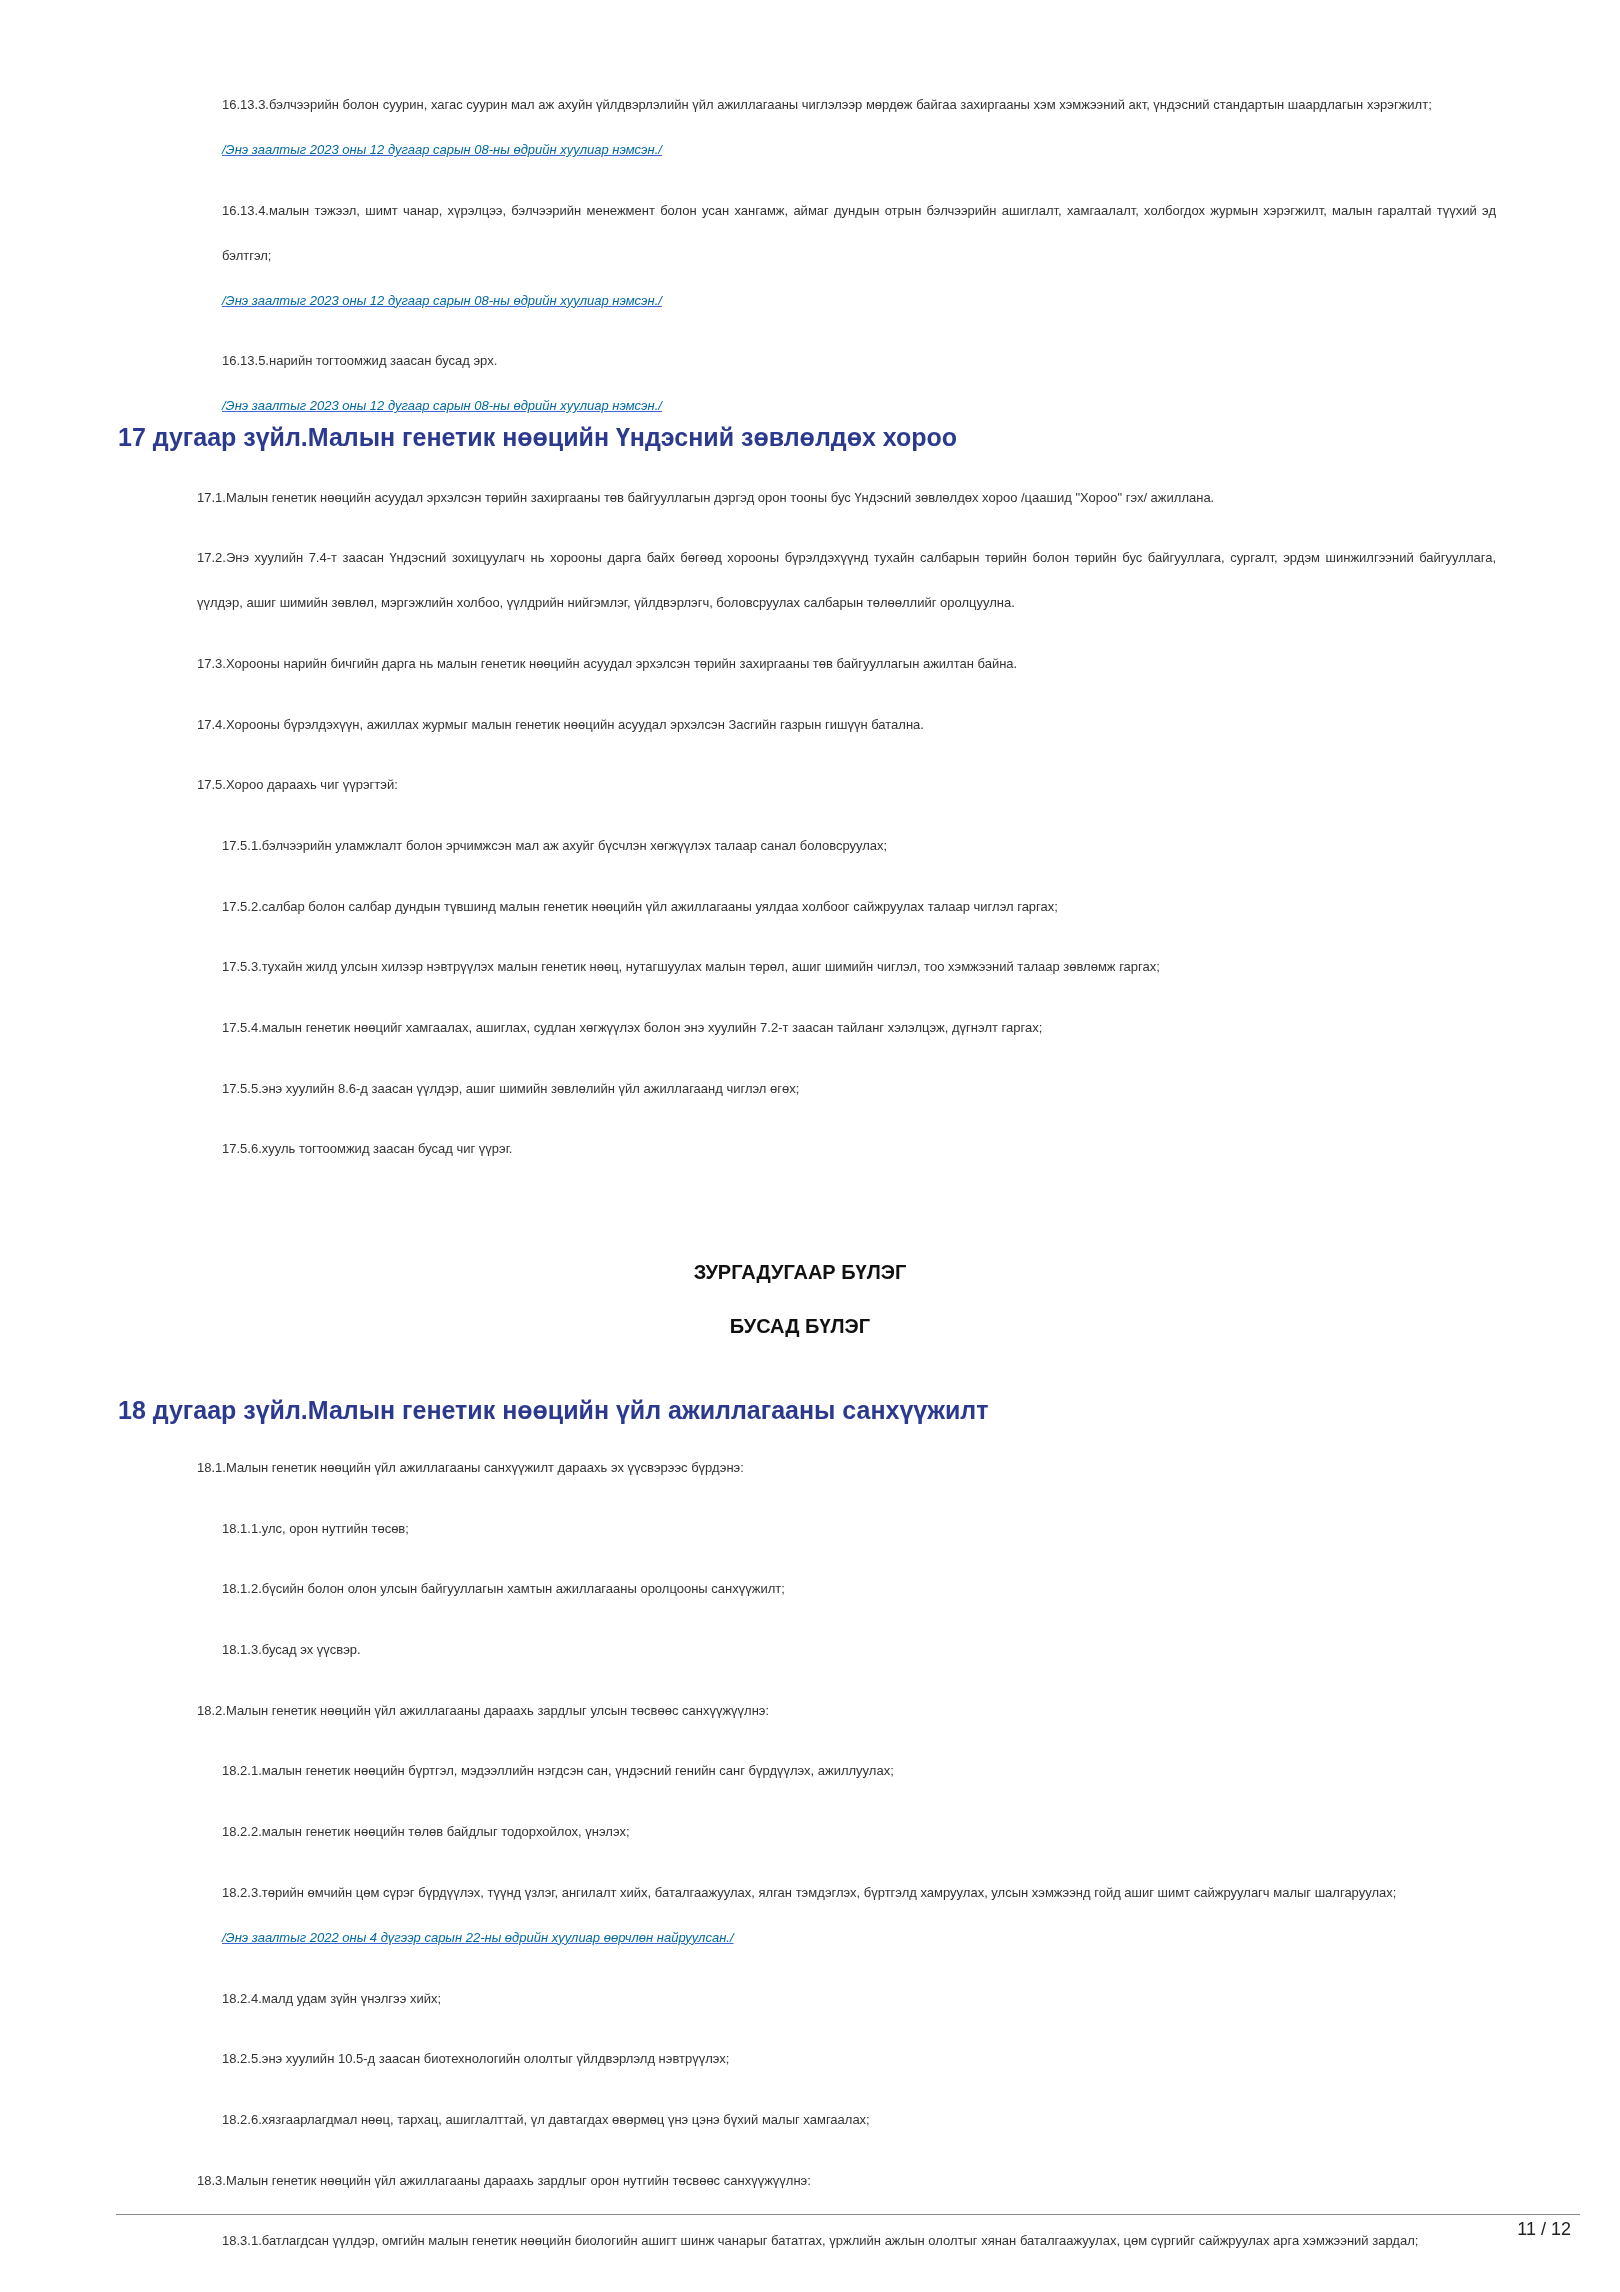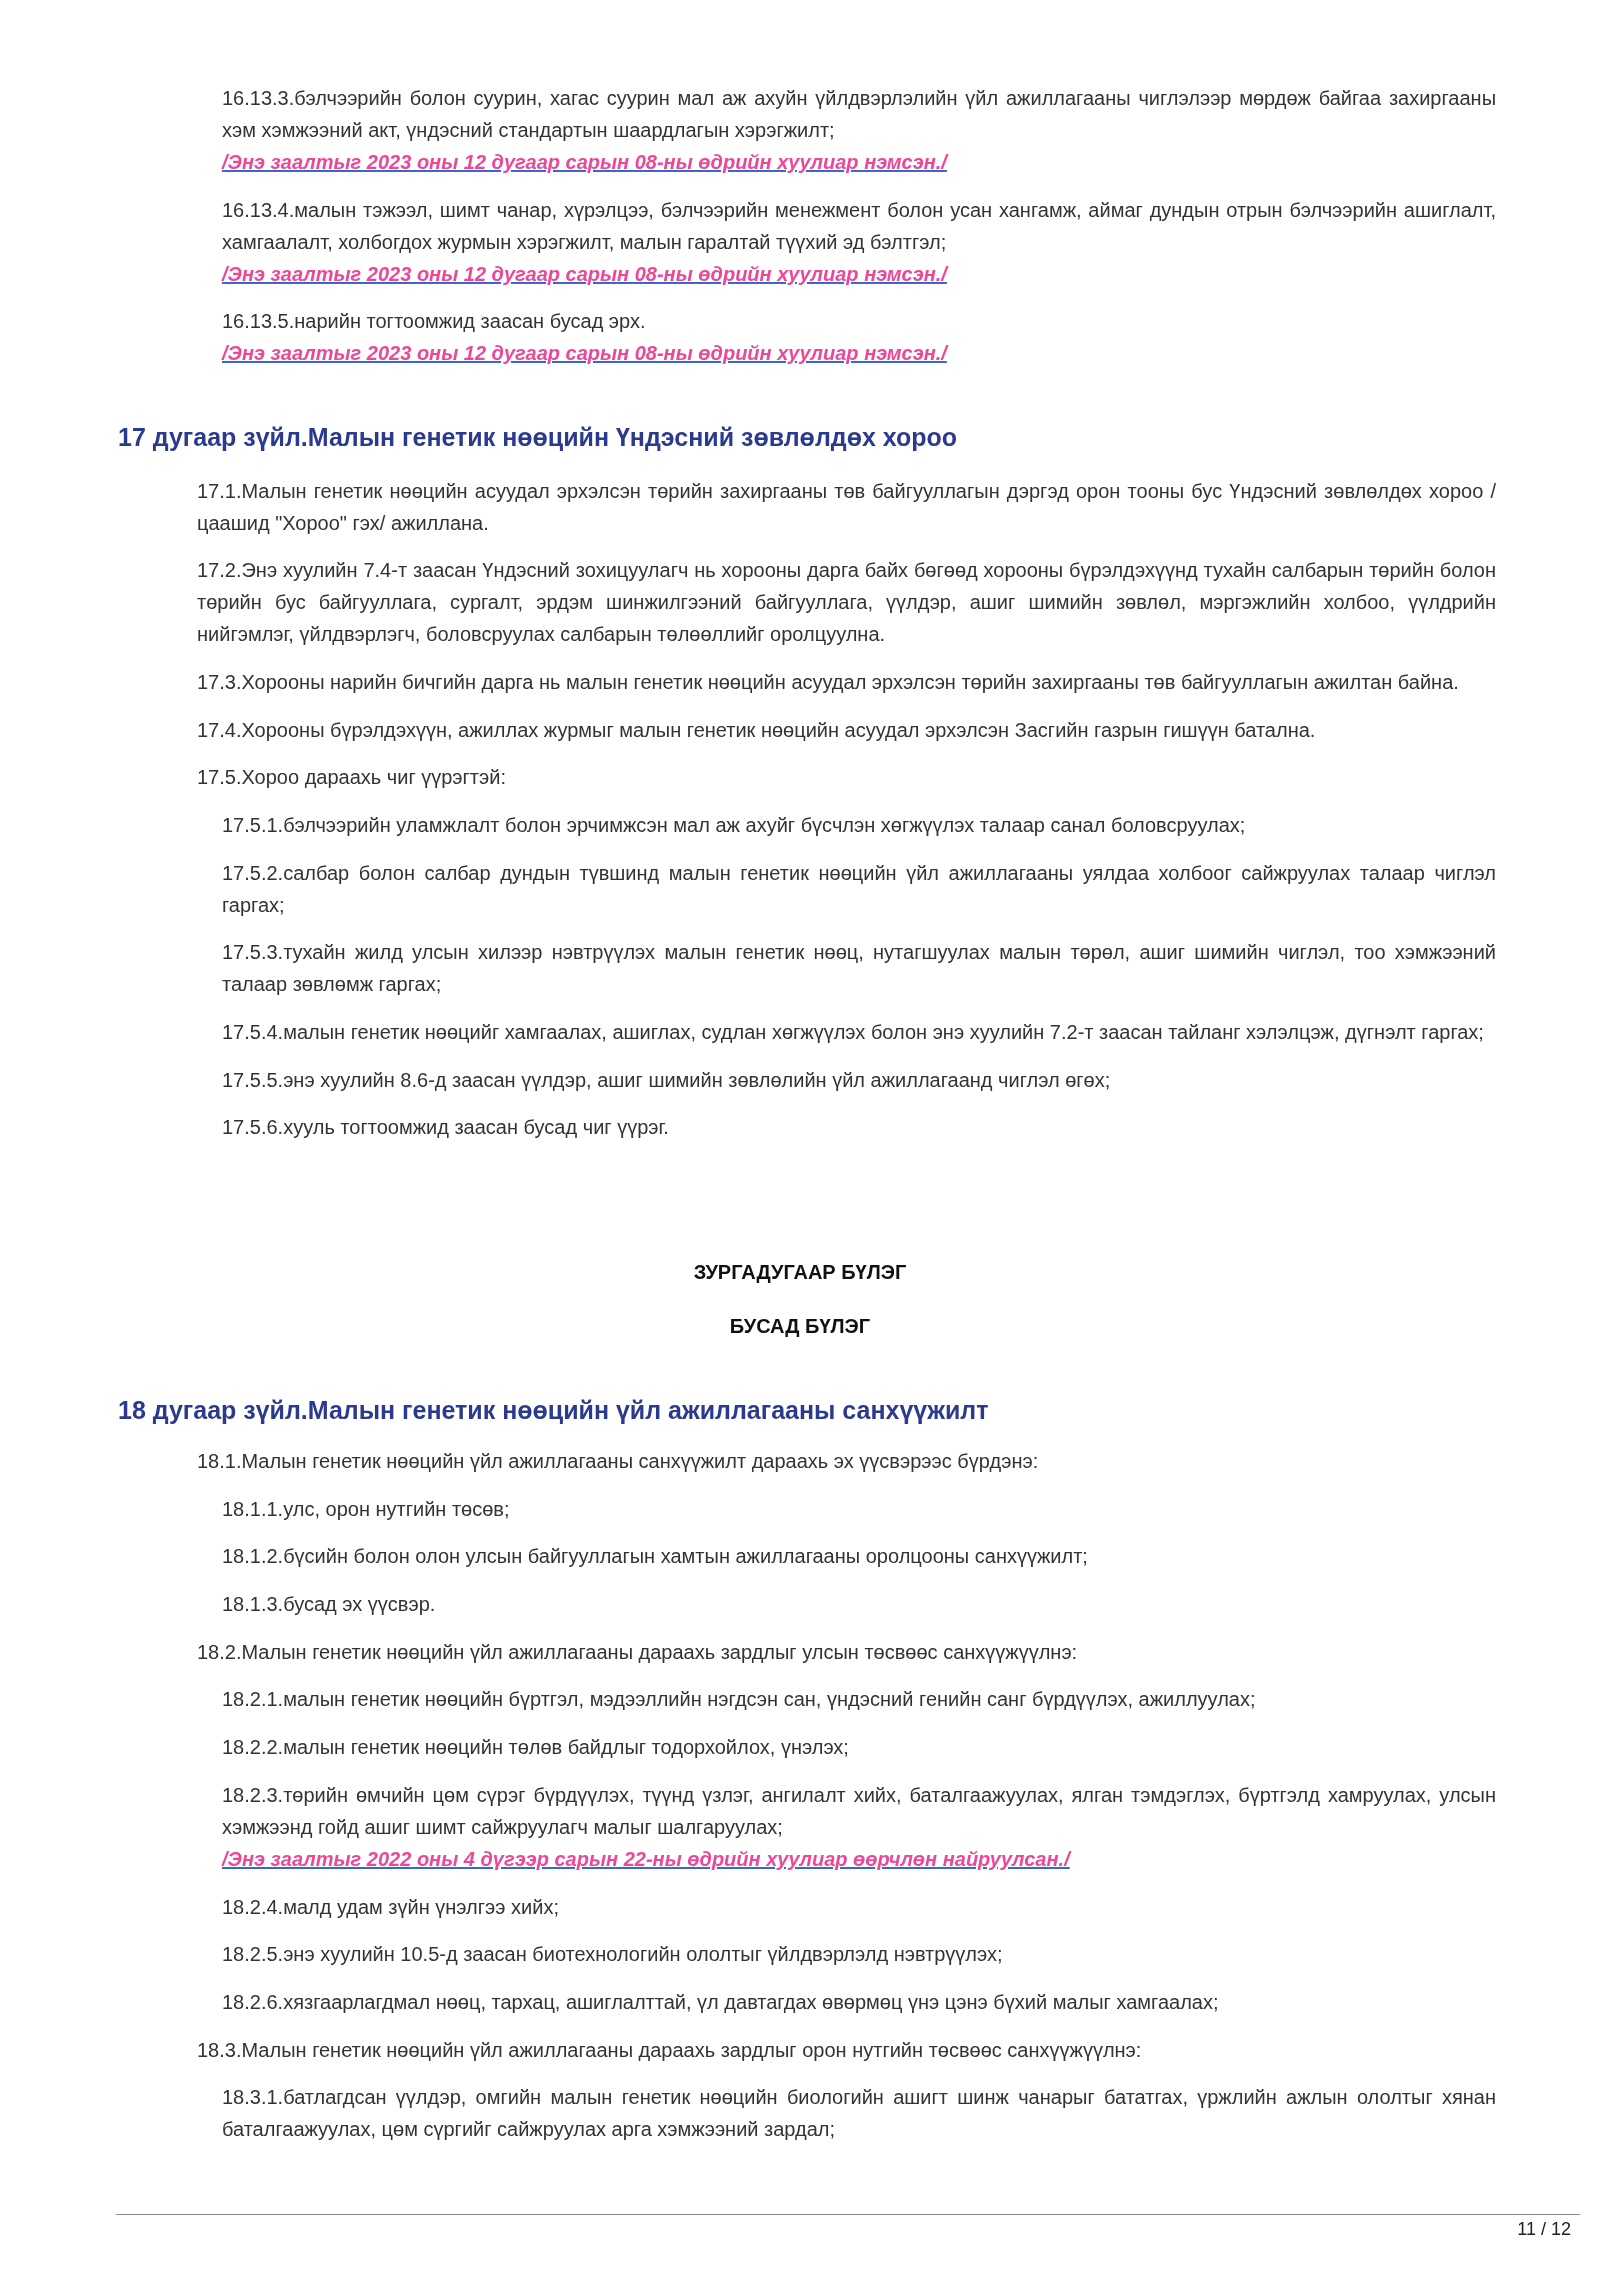--- a/index.html
+++ b/index.html
@@ -1,25 +1,25 @@
 <!DOCTYPE html>
 <html style="font-size:14.3px"><head>
 <meta charset="utf-8">
 <style>
   html, body { margin: 0; padding: 0; background: #ffffff; }
   body { width: 1620px; height: 2293px; position: relative; overflow: hidden;
          font-family: "Liberation Sans", "DejaVu Sans", sans-serif; color: #333333; }
   .page { position: absolute; left: 0; top: 0; width: 1620px; height: 2293px; }
   .block { position: absolute; left: 0; width: 1620px; }
   p { margin: 0; }
-  .para { font-size: 20px; line-height: 32px; text-align: justify; margin-bottom: 15.7px; }
+  .para { font-size: 13px; line-height: 45px; text-align: justify; margin-bottom: 15.7px; }
   .lvl1 { margin-left: 197px; width: 1299px; }
   .lvl2 { margin-left: 222px; width: 1274px; }
-  .amend { display: block; text-align: left; font-style: italic; color: #ec4899;
-           text-decoration: underline; text-decoration-color: #3b64d6; font-weight: bold; }
+  .amend { display: block; text-align: left; font-style: italic; color: #0369a1;
+           text-decoration: underline; text-decoration-color: #3b64d6; }
   .article-heading { margin-left: 118px; font-size: 25px; line-height: 33px;
                      font-weight: bold; color: #2b3a8f; }
   .chapter { text-align: center; font-weight: bold; font-size: 20px; line-height: 33px;
              color: #111111; width: 1600px; }
   .rule { position: absolute; left: 116px; top: 2214px; width: 1464px; height: 0;
           border-top: 1.8px solid #888888; }
   .page-num { position: absolute; right: 49px; top: 2218px; font-size: 18px;
               line-height: 23px; color: #222222; }
 </style>
 </head>

